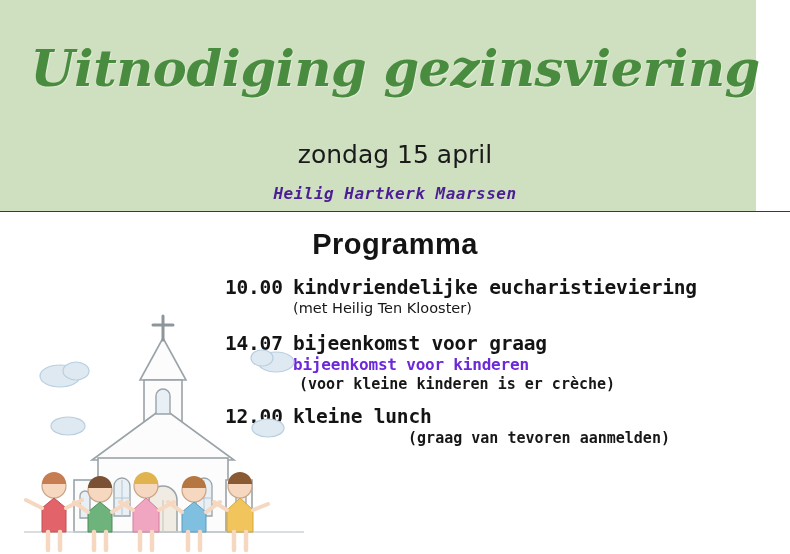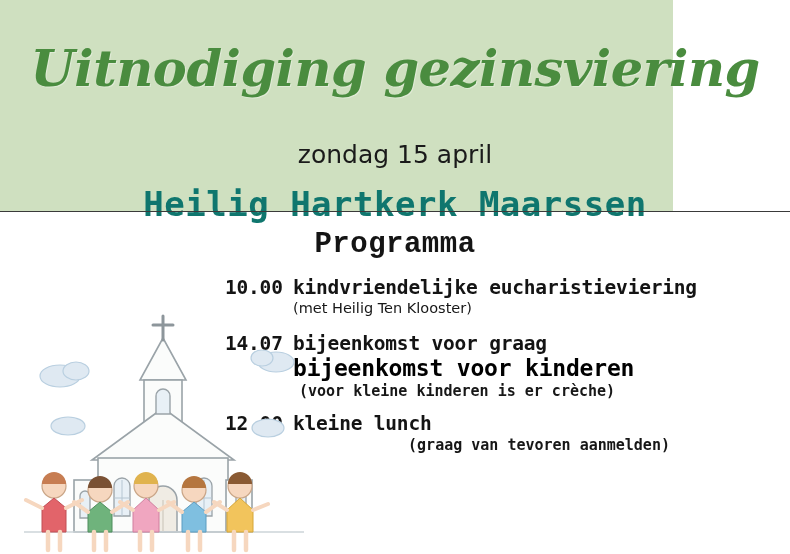--- a/index.html
+++ b/index.html
@@ -21,21 +21,21 @@
     height: 554px;
     background: #ffffff;
     overflow: hidden;
   }
 
   
   .header-band {
     position: absolute;
     left: 0;
     top: 0;
-    width: 673px;
+    width: 756px;
     height: 212px;
     background: #cfe0c0;
   }
 
   .title {
     position: absolute;
     left: 0;
     top: 38px;
     width: 790px;
     text-align: center;
@@ -60,44 +60,45 @@
     color: #1a1a1a;
   }
 
   .church-line {
     position: absolute;
     left: 0;
     top: 184px;
     width: 790px;
     text-align: center;
     font-family: "DejaVu Sans Mono", monospace;
-    font-size: 34px;
+    font-size: 16px;
     font-weight: bold;
     letter-spacing: 0.5px;
-    color: #0f766e;
+    color: #4c1d95;
+    font-style: italic;
   }
 
   
   .rule {
     position: absolute;
     left: 0;
     top: 211px;
     width: 790px;
     height: 1px;
     background: #3a3a3a;
   }
 
   
   .programma-heading {
     position: absolute;
     left: 0;
     top: 228px;
     width: 790px;
     text-align: center;
-    font-family: Liberation Mono, monospace;
+    font-family: Liberation Sans, sans-serif;
     font-size: 29px;
     font-weight: bold;
     color: #141414;
     letter-spacing: 0.5px;
   }
 
   .program-list {
     position: absolute;
     left: 213px;
     top: 276px;
@@ -119,23 +120,23 @@
   }
 
   .prog-main .time {
     display: inline-block;
     min-width: 68px;
   }
 
   
   .prog-second {
     font-family: "DejaVu Sans Mono", monospace;
-    font-size: 23px;
-    font-weight: bold;
-    color: #000000;
+    font-size: 16px;
+    font-weight: bold;
+    color: #6d28d9;
     letter-spacing: -0.2px;
     padding-left: 68px;
     white-space: nowrap;
   }
 
   .prog-note {
     font-family: "DejaVu Sans", sans-serif;
     font-size: 14.5px;
     color: #171717;
     padding-left: 68px;

